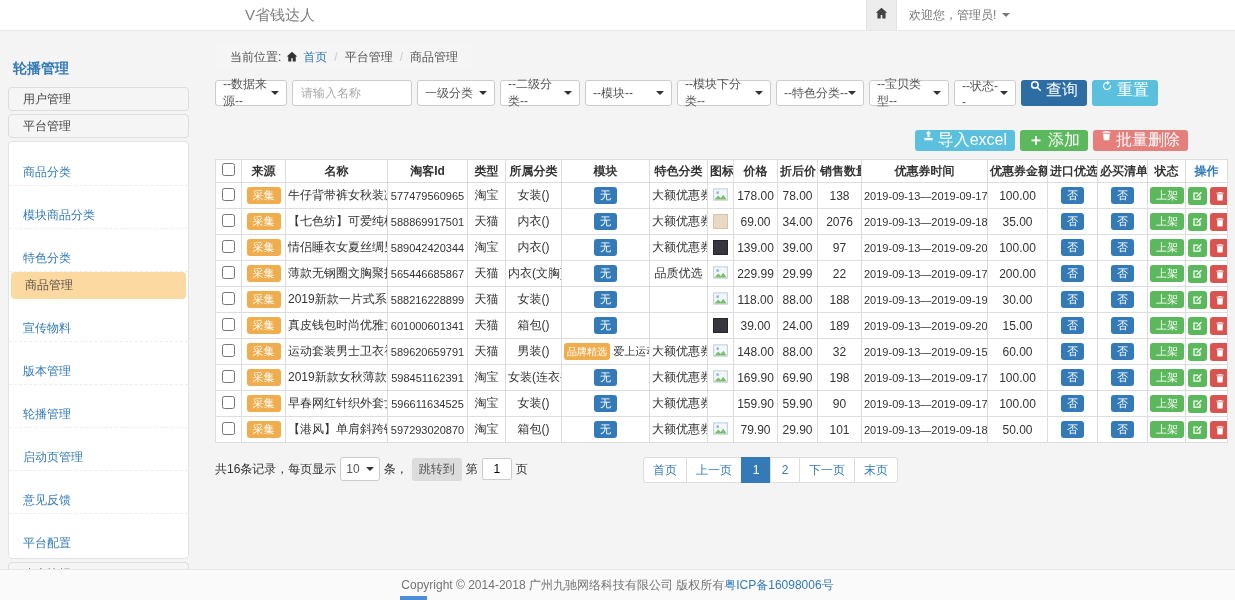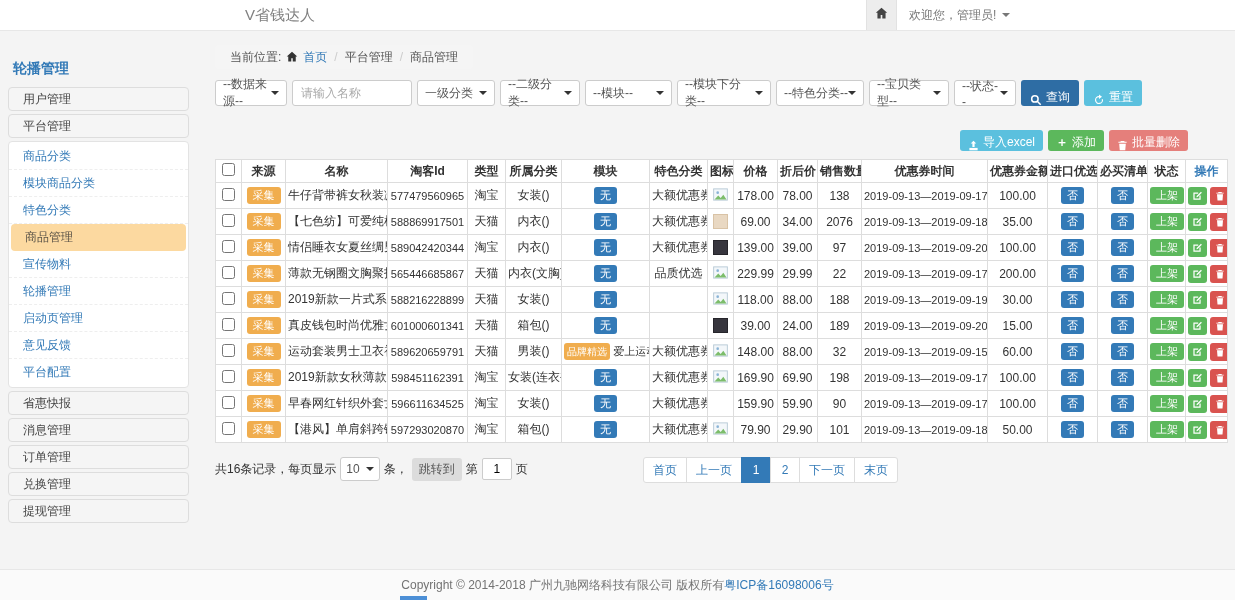--- a/index.html
+++ b/index.html
@@ -21,40 +21,40 @@
     background:#ededed; border-left:1px solid #e2e2e2; border-right:1px solid #e2e2e2; color:#444; cursor:pointer; }
   .welcome { display:flex; align-items:center; gap:6px; padding:0 12px; color:#777; cursor:pointer; }
   .caret { width:0; height:0; border-left:4px solid transparent; border-right:4px solid transparent; border-top:4px solid #777; }
   
   .sidebar { position:absolute; left:8px; top:60px; width:181px; z-index:1; }
   .sidebar-title { font-size:14px; font-weight:bold; color:#337ab7; margin:0 0 9px 5px; }
   .menu-item.top { height:24px; line-height:22px; background:#f5f5f5; border:1px solid #ddd;
     border-radius:4px; margin-bottom:3px; padding:0 14px; color:#444; cursor:pointer; }
   .submenu { background:#fff; border:1px solid #e3e3e3; border-radius:4px; margin-bottom:3px; padding:1px 0; }
   .menu-item.sub { height:27px; line-height:26px; padding:0 0 0 14px; color:#337ab7;
-    border-bottom:1px dashed #eee; cursor:pointer; }
+    border-bottom:1px dashed #eee; cursor:pointer;margin-top:16px; }
   .submenu .menu-item.sub:last-child { border-bottom:none; }
   .menu-item.sub.active { background:#fcd9a0; border-radius:4px; margin:0 2px; color:#5a5347; border-bottom:none; }
   
   .content { position:absolute; left:215px; top:45px; width:1012px; }
   .breadcrumb { display:inline-flex; align-items:center; gap:5px; background:#f5f5f5;
     border-radius:4px; padding:5px 15px; height:24px; color:#555; }
   .breadcrumb .home-link { color:#337ab7; text-decoration:none; cursor:pointer; }
   .breadcrumb .sep { color:#ccc; padding:0 2px; }
   .breadcrumb .bc-house { color:#333; display:inline-flex; }
   
   .filters { margin-top:11px; display:flex; gap:5px; align-items:center; }
   .select-box { display:inline-flex; align-items:center; justify-content:space-between;
     height:26px; background:#fff; border:1px solid #ccc; border-radius:3px; padding:0 7px; color:#555; cursor:pointer; }
   .select-box .caret { border-top-color:#333; }
   .text-input { height:26px; border:1px solid #ccc; border-radius:3px; padding:0 8px; color:#333; width:120px; font-size:12px; font-family:inherit; }
   .text-input::placeholder { color:#aaa; }
   .f1{width:72px}.f3{width:78px}.f4{width:80px}.f5{width:87px}.f6{width:94px}.f7{width:88px}.f8{width:80px}.f9{width:62px}
-  .btn { display:inline-flex; align-items:flex-end; justify-content:center; gap:4px; height:26px;
-    border:none; border-radius:3px; color:#fff; padding:0 9px; font-size:12px; font-family:inherit; cursor:pointer; }
+  .btn { display:inline-flex; align-items:flex-start; justify-content:center; gap:4px; height:26px;
+    border:none; border-radius:3px; color:#fff; padding:0 9px; font-size:16px; font-family:inherit; cursor:pointer; }
   .btn-primary { background:#2e6da4; }
   .btn-info { background:#5bc0de; }
   .btn-success { background:#5cb85c; }
   .btn-danger { background:#e57f7b; }
   .btn svg { display:block; }
   
   .toolbar { margin-top:24px; display:flex; justify-content:flex-end; gap:5px; padding-right:39px; }
   .toolbar .btn { height:21px; padding:0 8px; }
   
   table.grid { margin-top:8px; width:1012px; border-collapse:collapse; table-layout:fixed; background:#fff; }
@@ -126,20 +126,21 @@
   <div class="sidebar-title">轮播管理</div>
   <nav>
       <div class="menu-item top">用户管理</div>
       <div class="menu-item top">平台管理</div>
       <div class="submenu">
         <div class="menu-item sub">商品分类</div>
         <div class="menu-item sub">模块商品分类</div>
         <div class="menu-item sub">特色分类</div>
         <div class="menu-item sub active">商品管理</div>
         <div class="menu-item sub">宣传物料</div>
+        <div class="menu-item sub">版本管理</div>
         <div class="menu-item sub">轮播管理</div>
         <div class="menu-item sub">启动页管理</div>
         <div class="menu-item sub">意见反馈</div>
         <div class="menu-item sub">平台配置</div>
       </div>
       <div class="menu-item top">省惠快报</div>
       <div class="menu-item top">消息管理</div>
       <div class="menu-item top">订单管理</div>
       <div class="menu-item top">兑换管理</div>
       <div class="menu-item top">提现管理</div>

